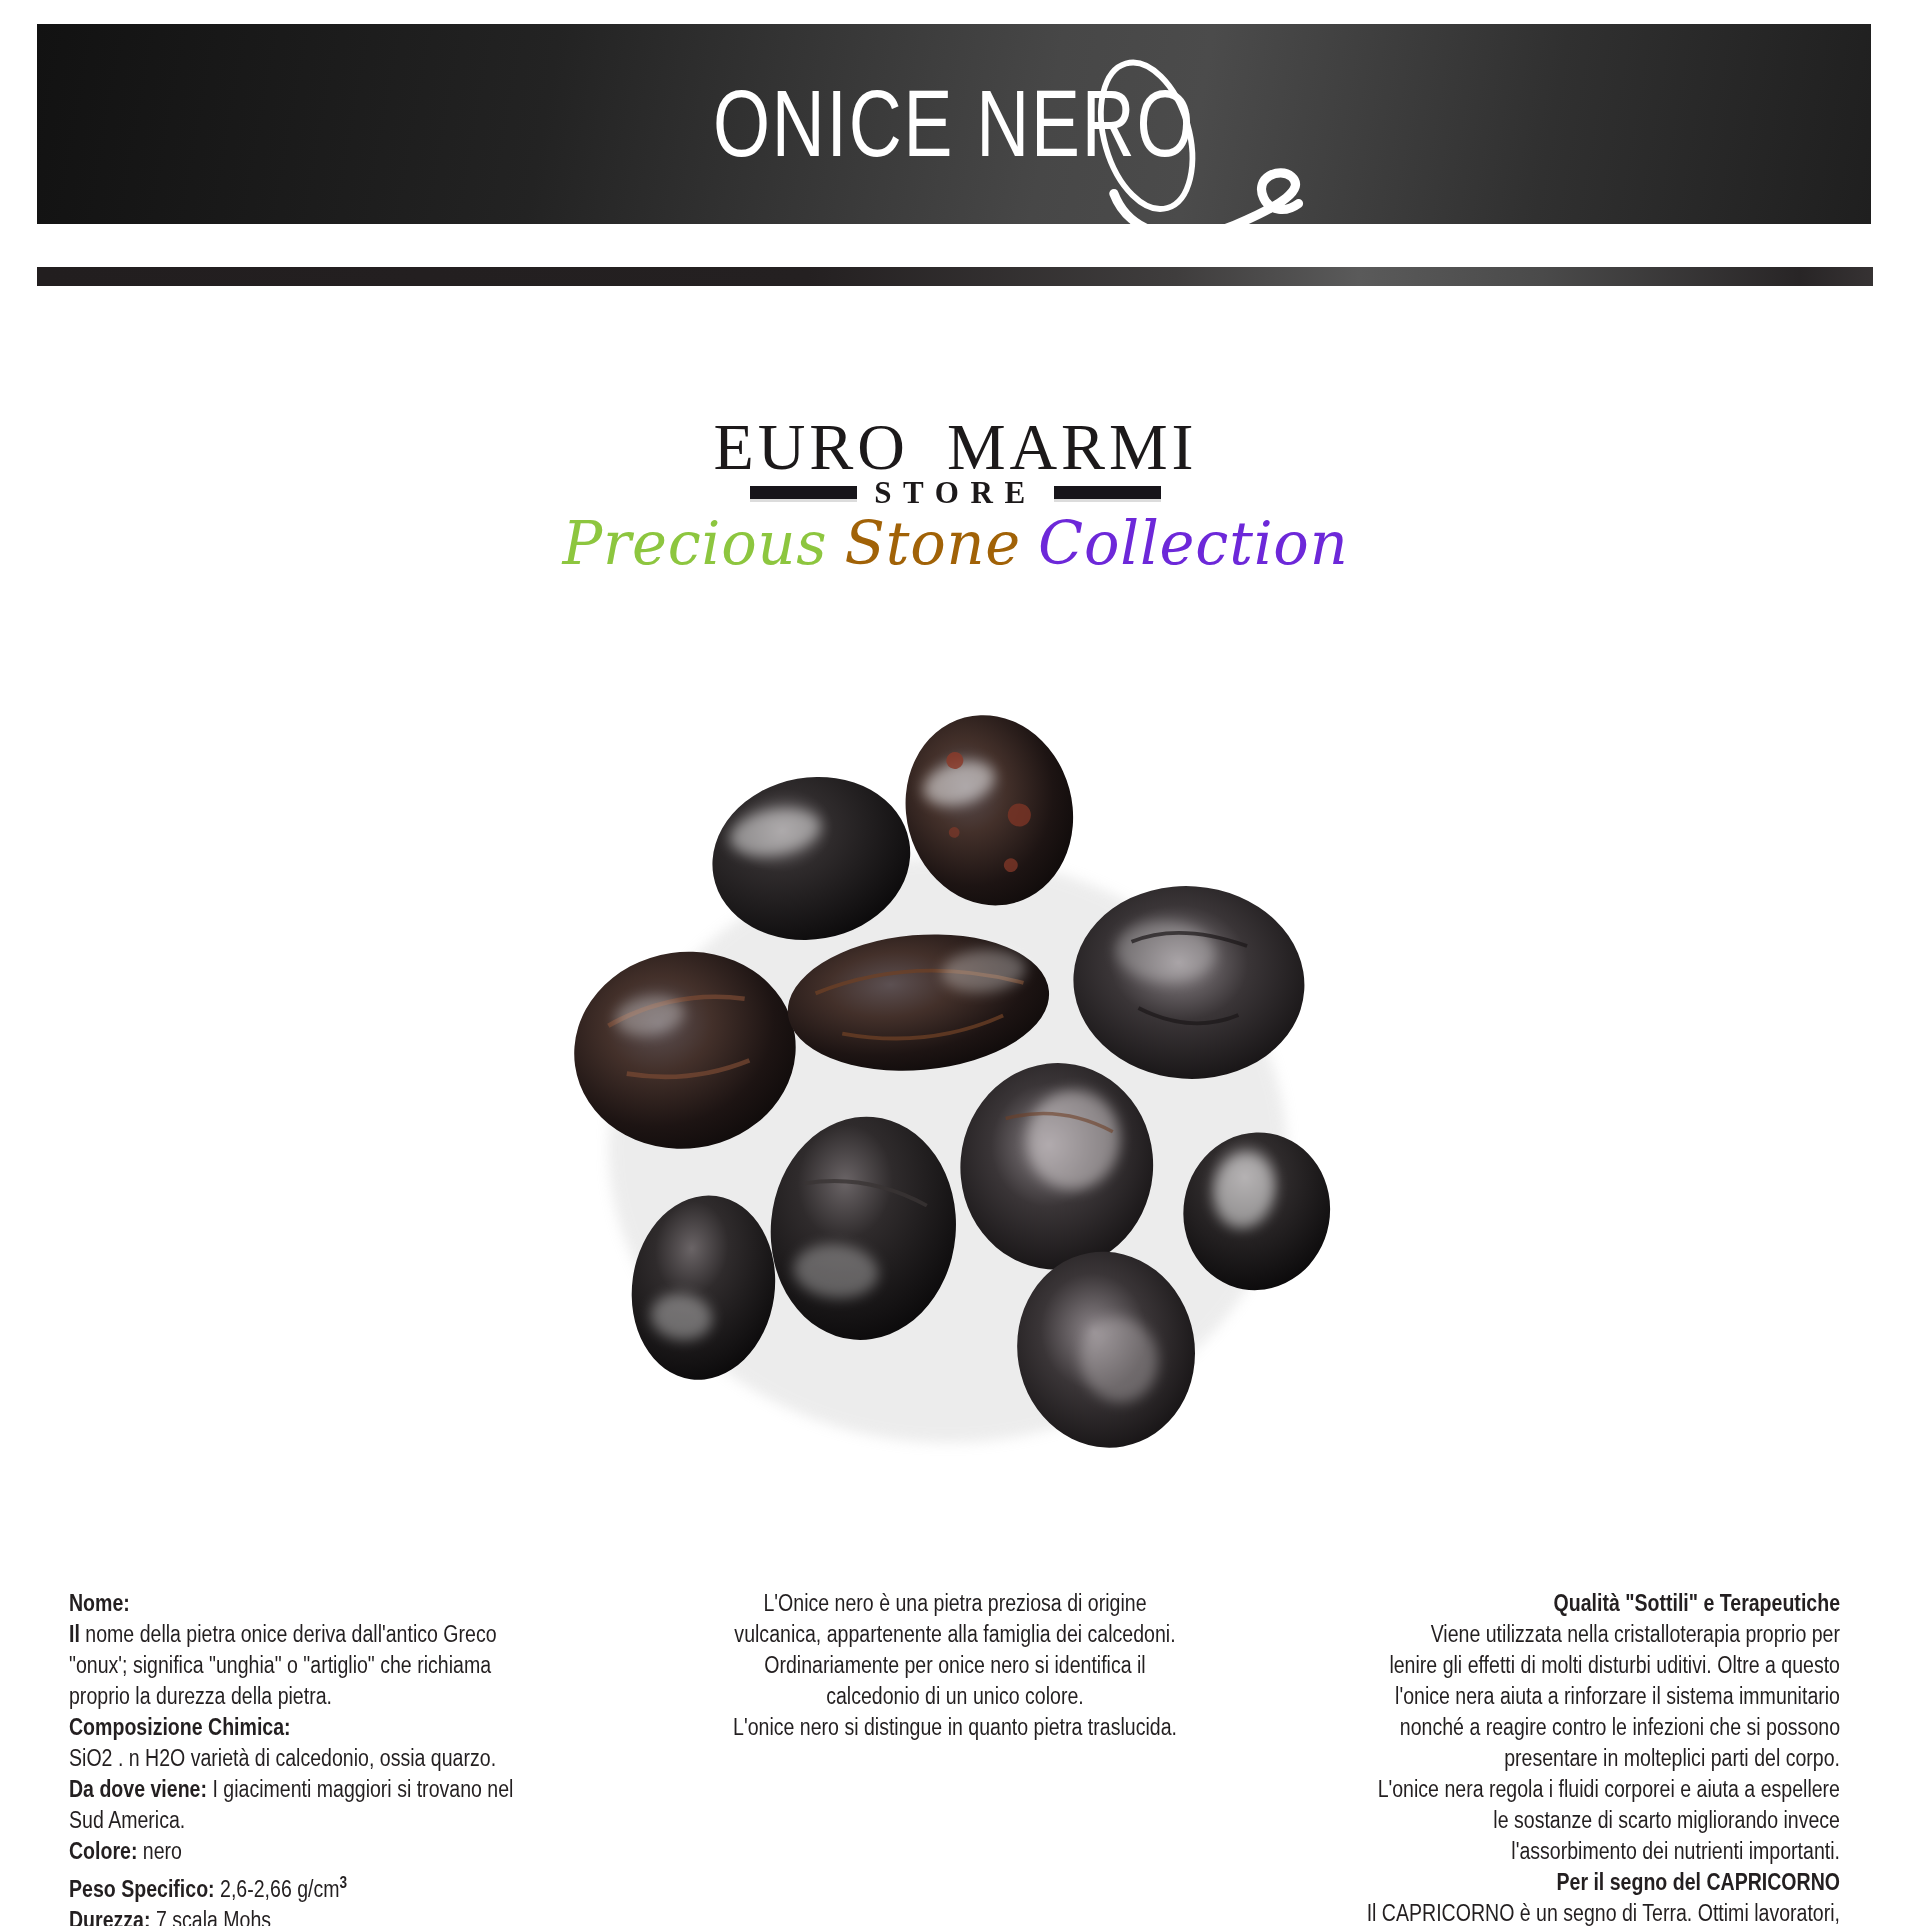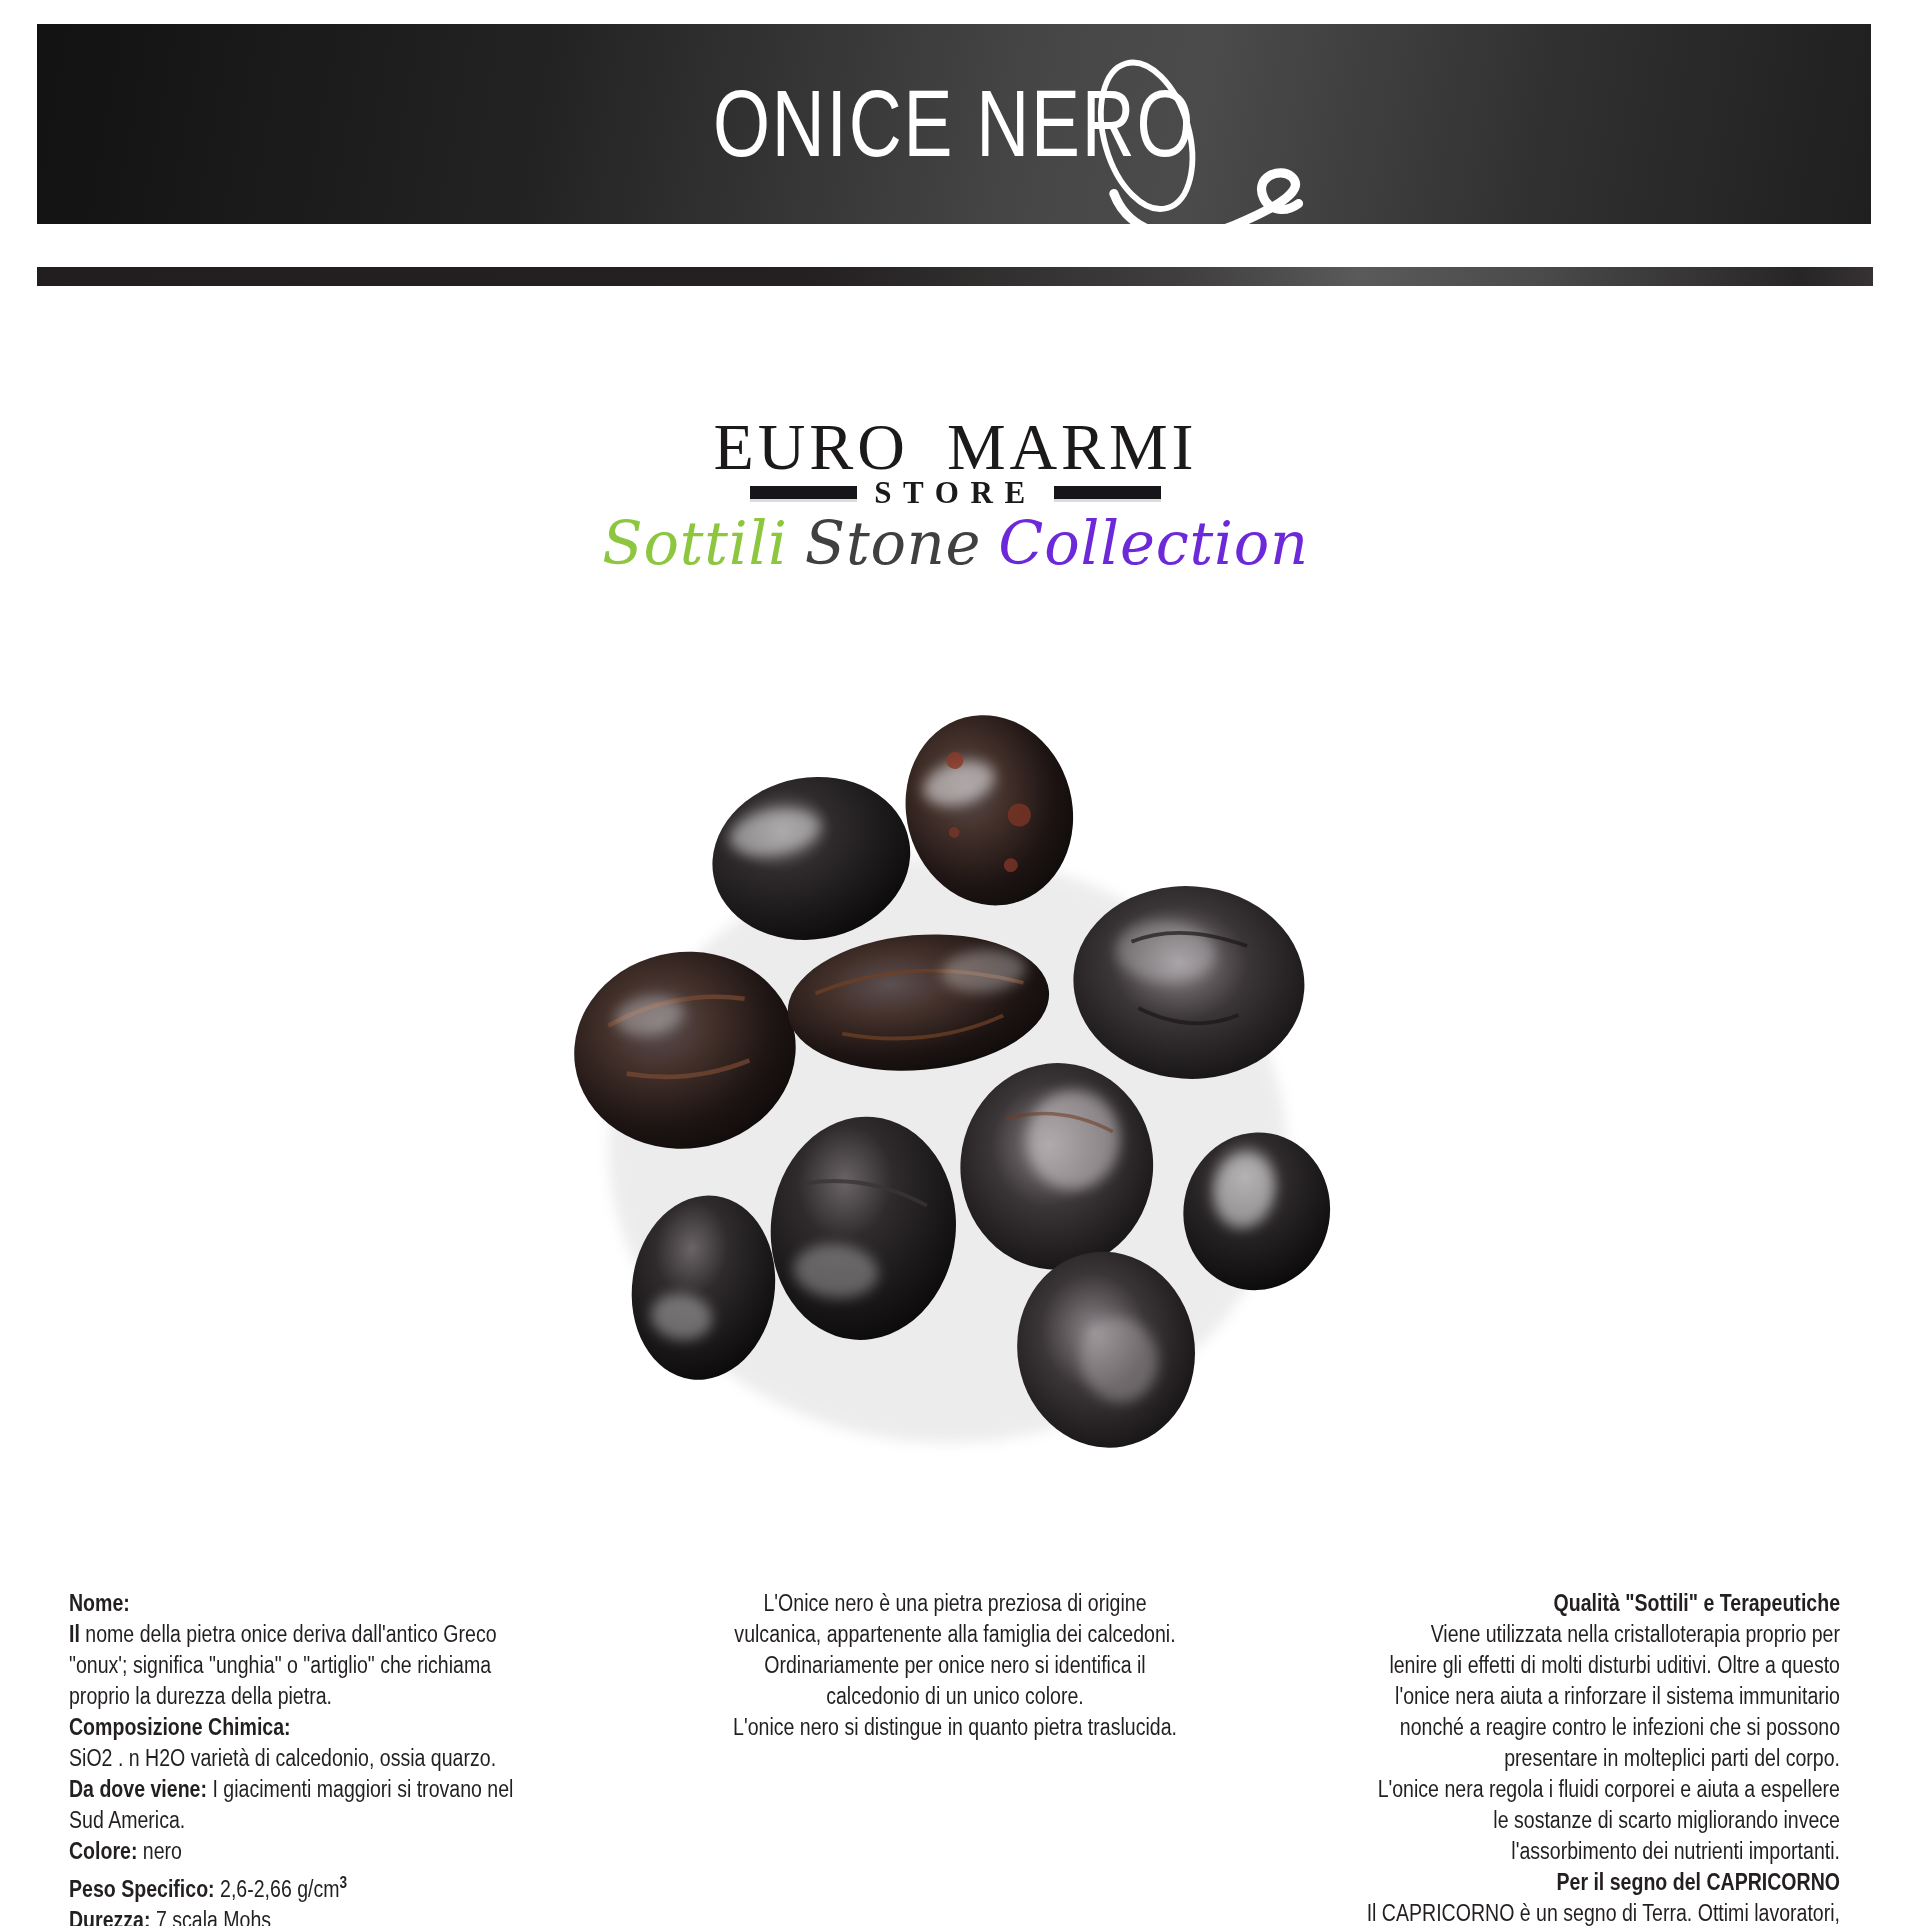--- a/index.html
+++ b/index.html
@@ -53,21 +53,21 @@
 
   <div class="rule"></div>
 
   <div class="brand">EURO MARMI</div>
   <div class="store-row">
     <span class="store-bar"></span>
     <span class="store-label">STORE</span>
     <span class="store-bar"></span>
   </div>
   <div class="tagline">
-    <span style="color: rgb(141, 198, 63);">Sottili</span><span style="color: #404040;">Stone</span><span style="color: #6d28d9;">Collection</span>
+    <span style="color: rgb(141, 198, 63);">Precious</span><span style="color: #a16207;">Stone</span><span style="color: #6d28d9;">Collection</span>
   </div>
 
   <figure class="stones" aria-label="Pietre burattate di Onice Nero - black onyx tumbled stones">
     <svg viewBox="0 0 1990 2040" width="767" height="786">
       <defs>
         <radialGradient id="gs" cx="38%" cy="30%" r="80%">
           <stop offset="0" stop-color="#6a6466"></stop>
             <stop offset=".32" stop-color="#2f2b2c"></stop>
             <stop offset="1" stop-color="#070607"></stop>
         </radialGradient>

